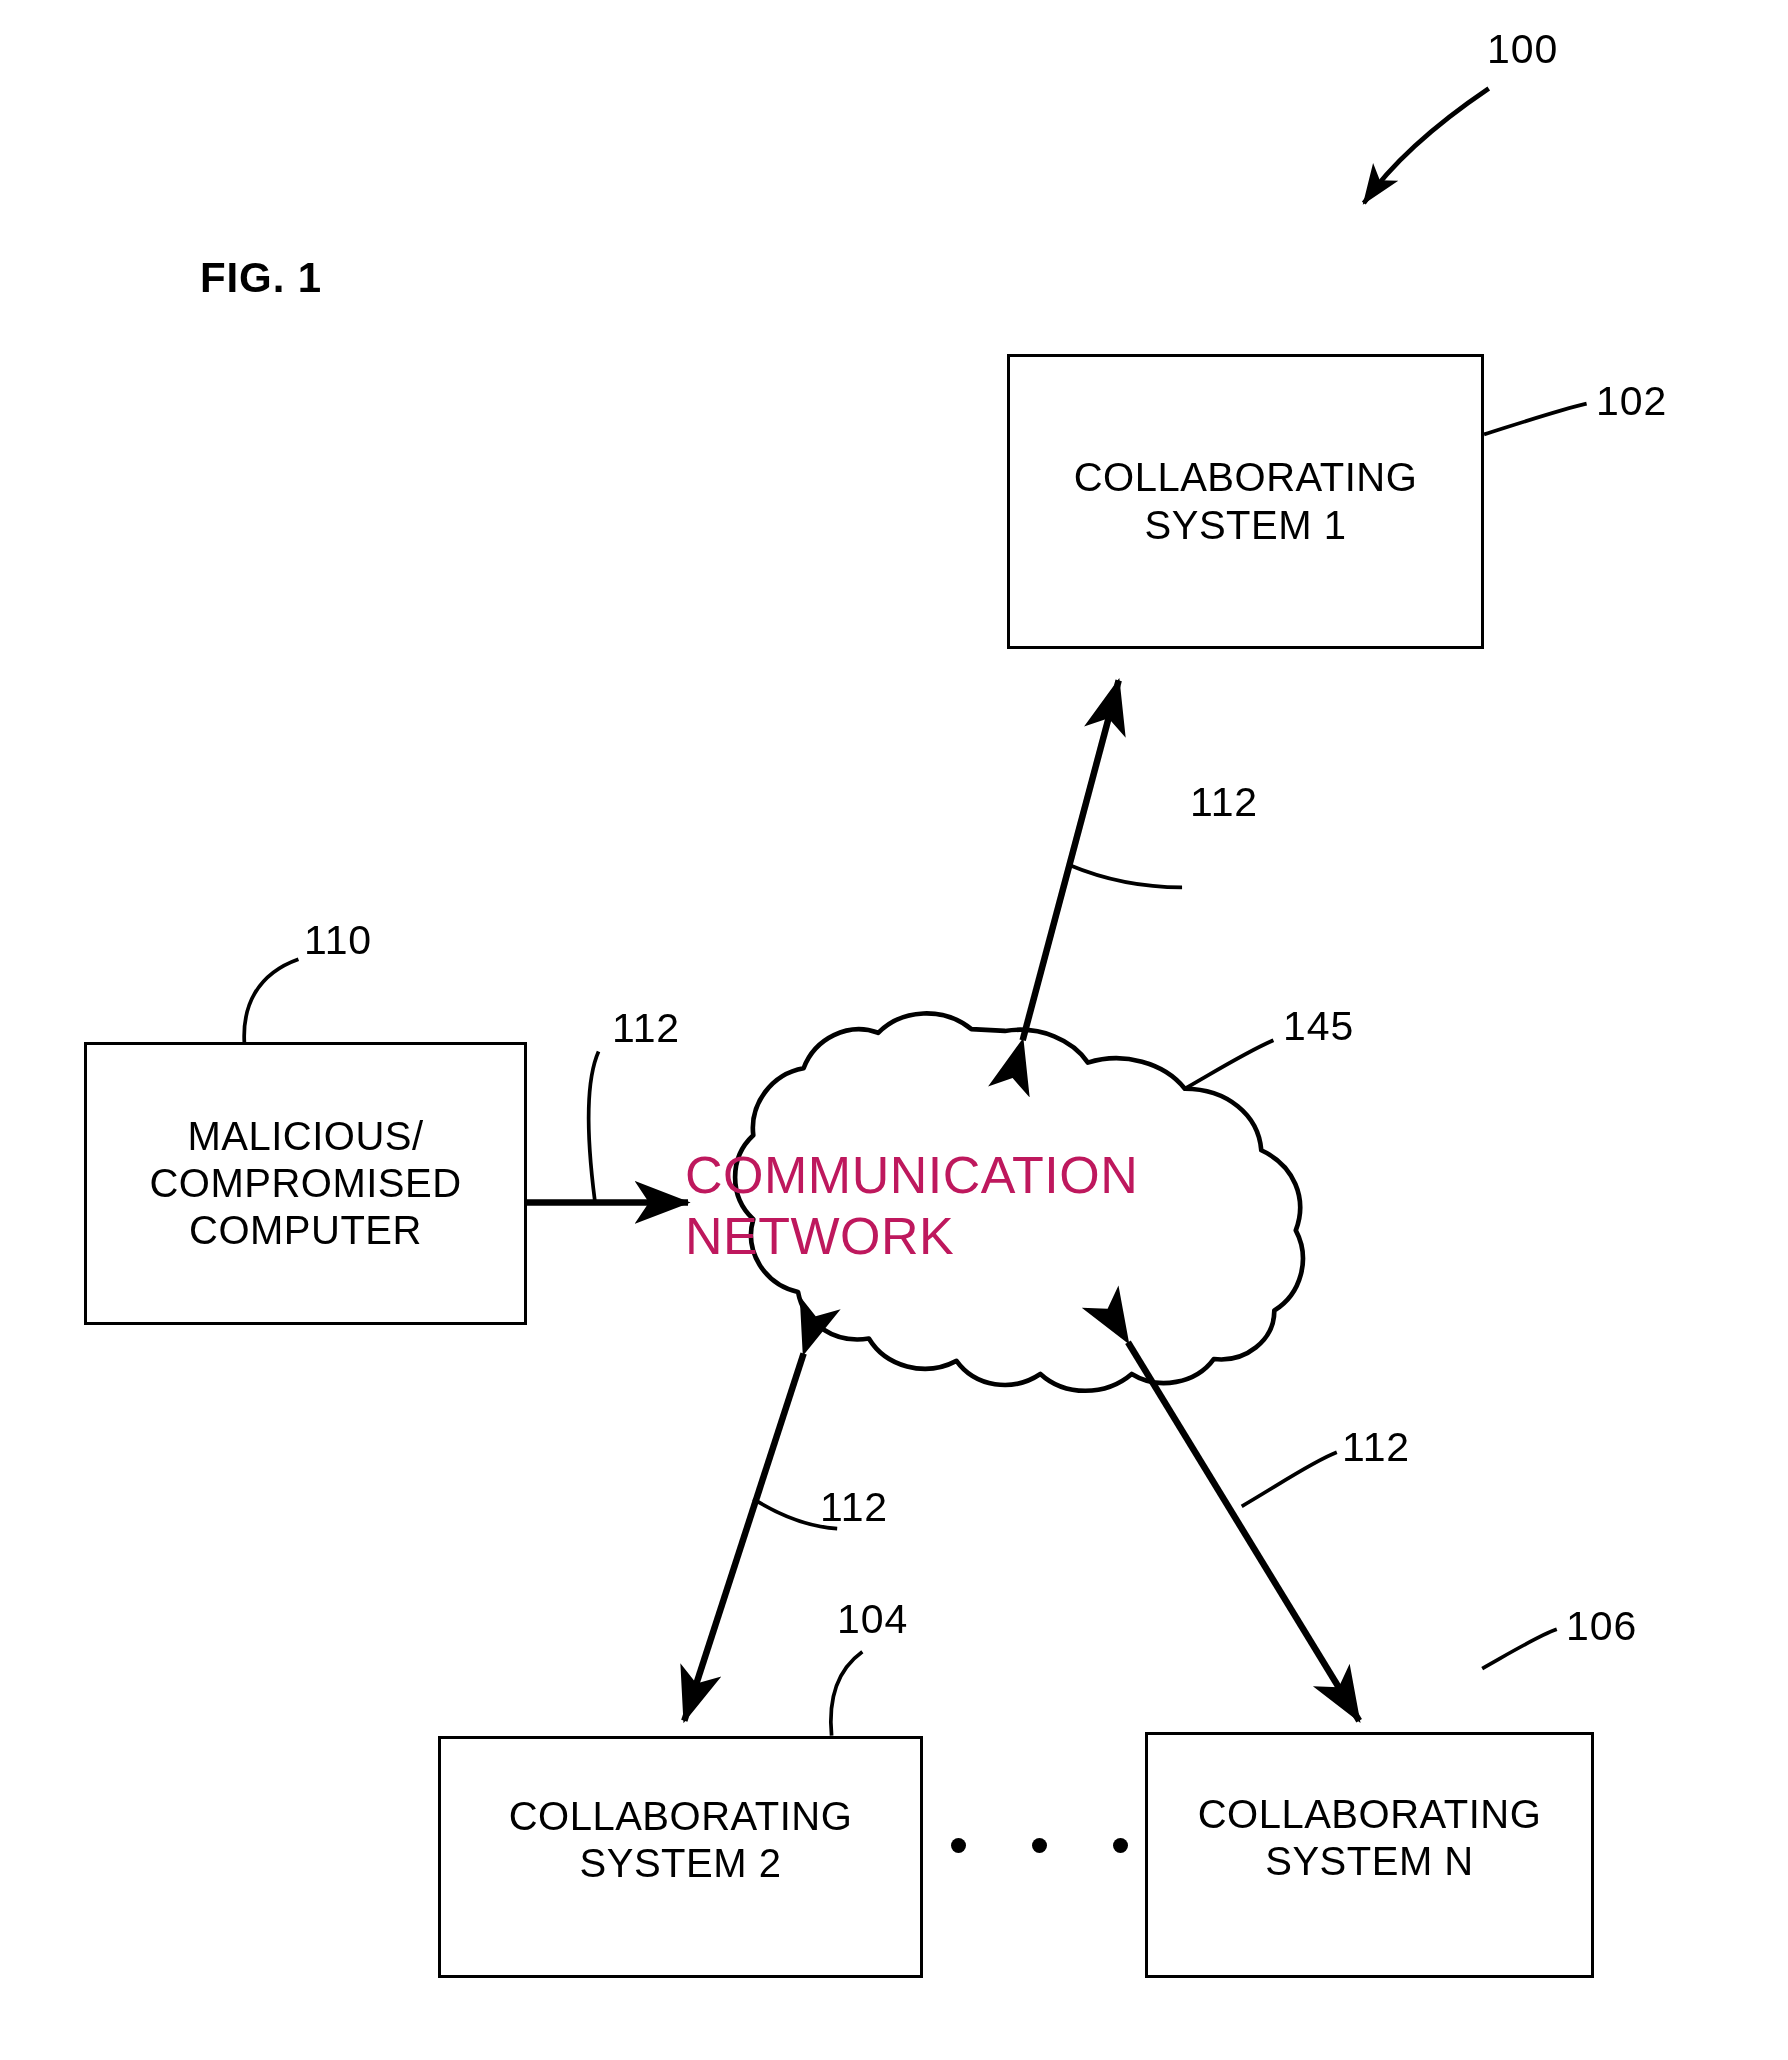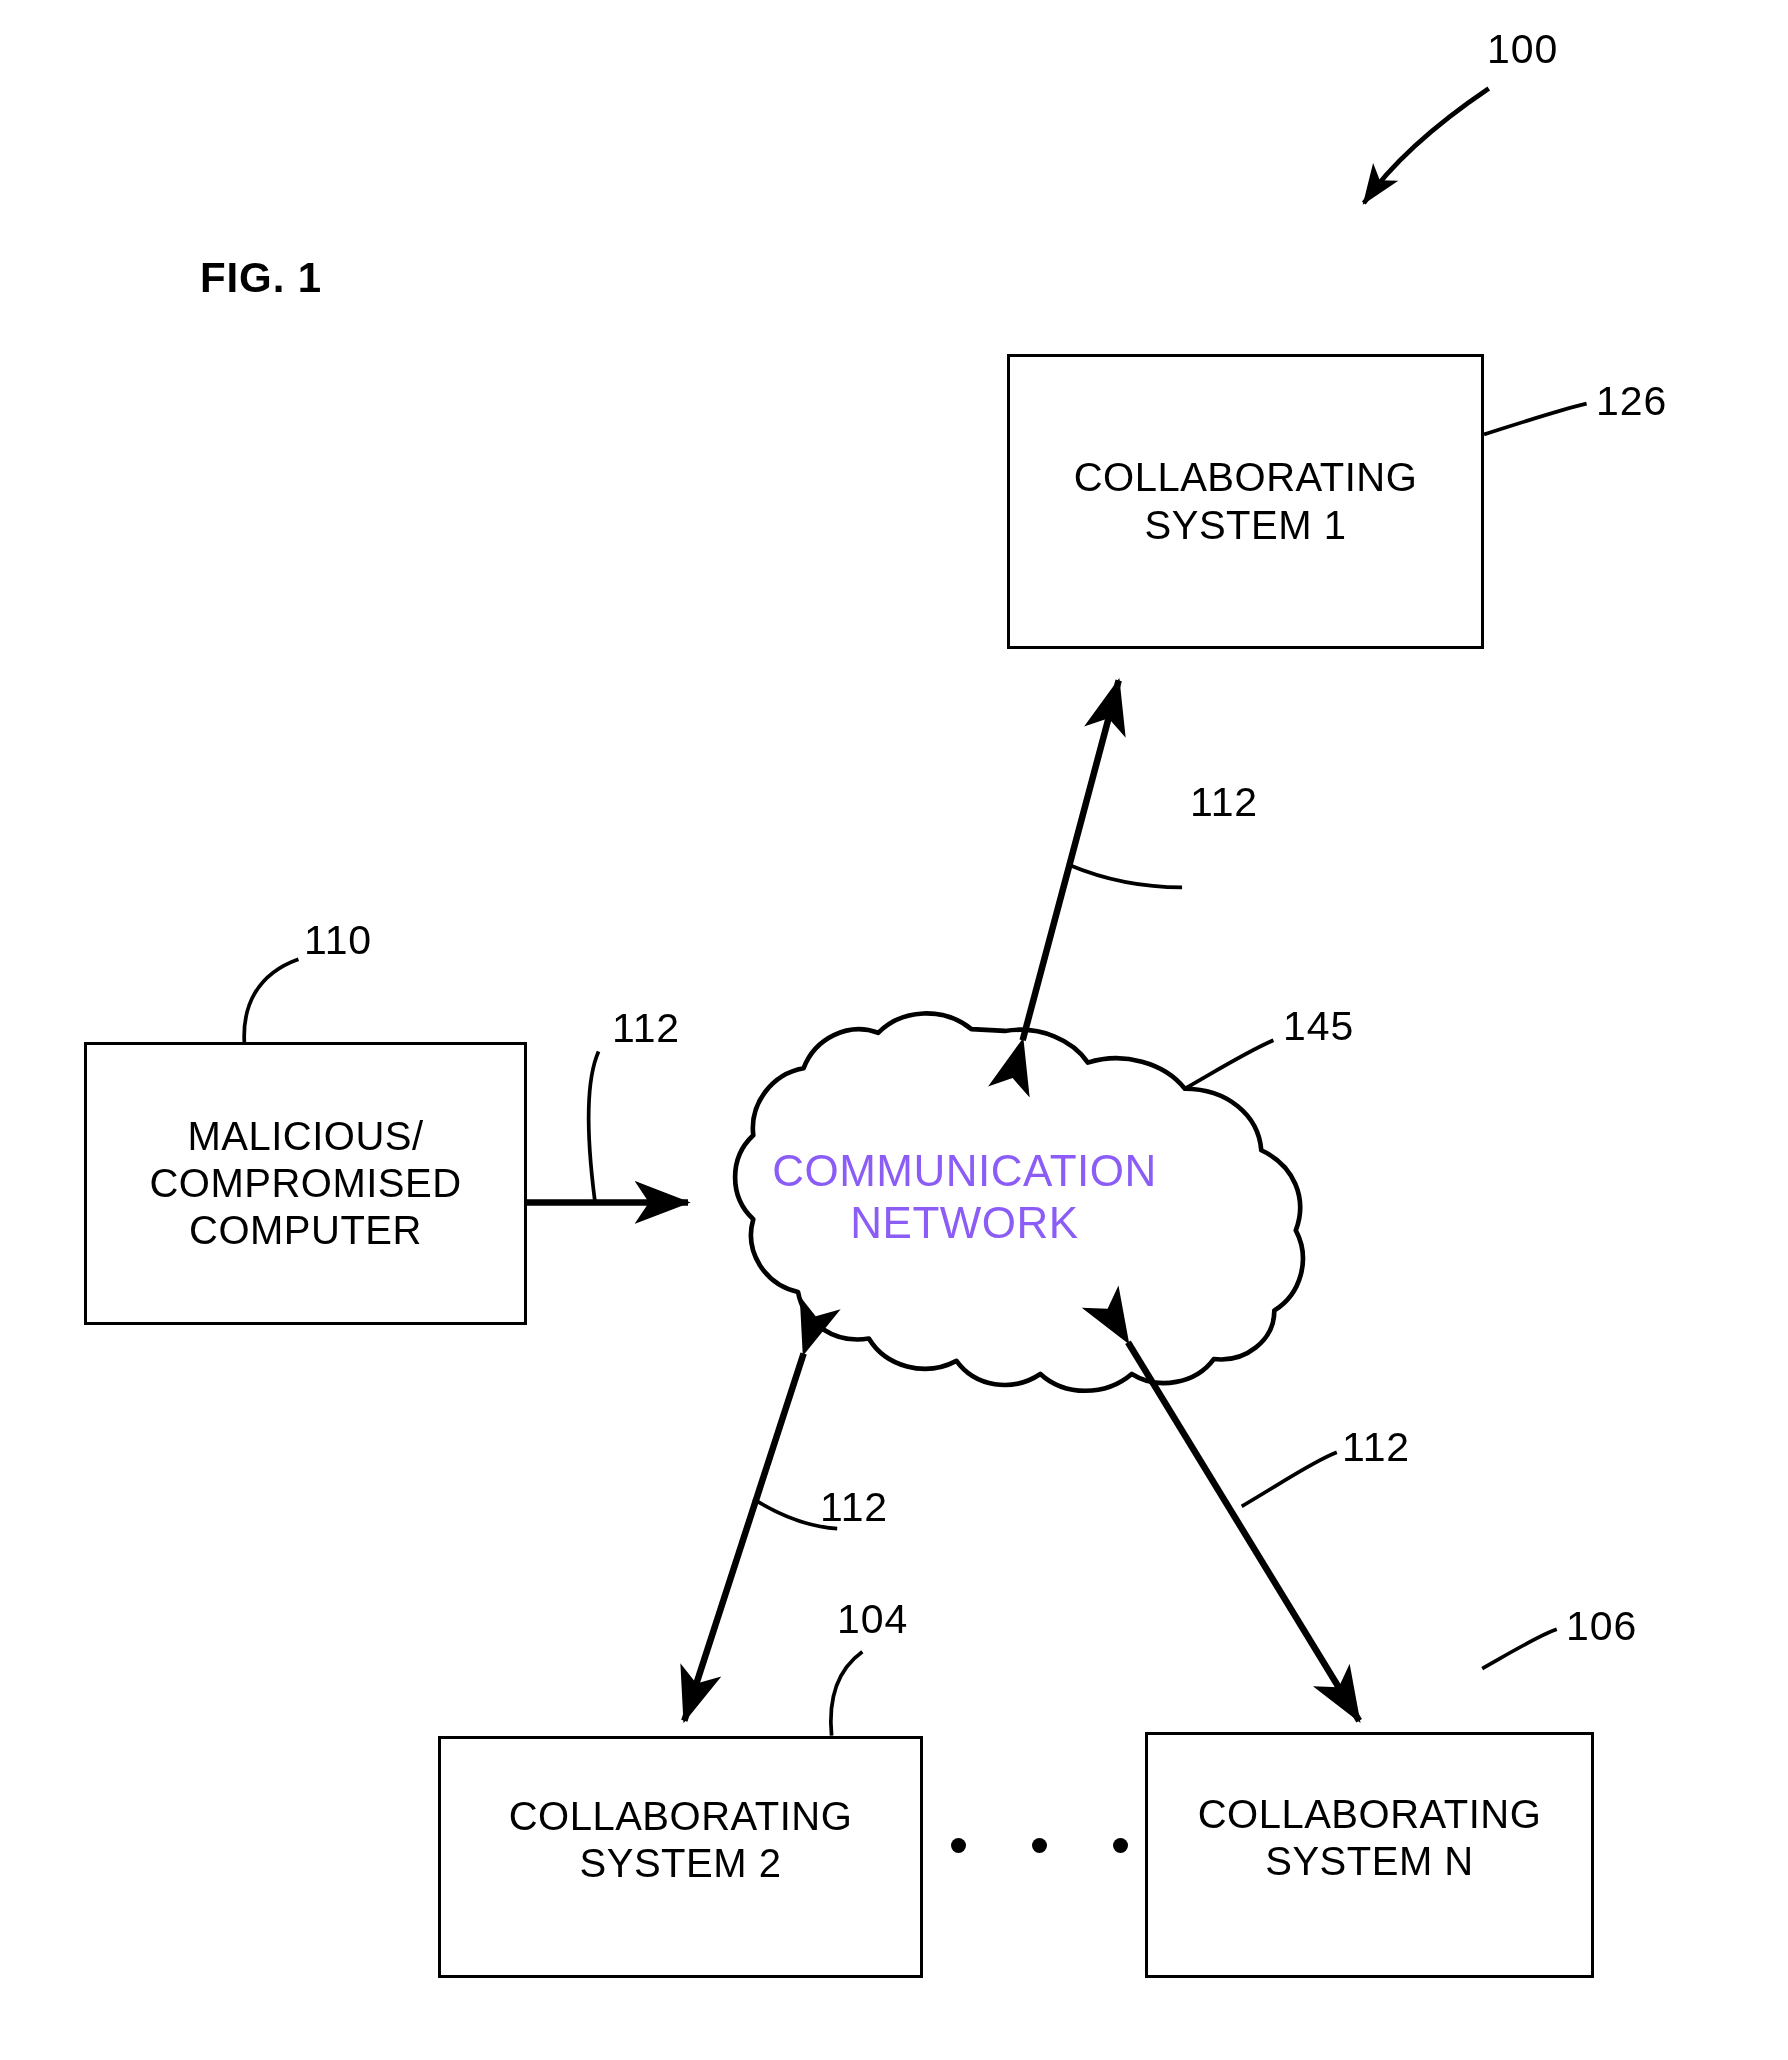--- a/index.html
+++ b/index.html
@@ -51,24 +51,24 @@
   .node-label {
     font-size: 40px;
     line-height: 1.18;
     text-align: center;
     color: #000000;
     letter-spacing: 0.5px;
     white-space: pre-line;
   }
   .cloud-label {
     position: absolute;
-    font-size: 44px;
+    font-size: 52px;
     line-height: 1.18;
-    text-align: center;
-    color: #8b5cf6;
+    text-align: left;
+    color: #be185d;
     letter-spacing: 0.5px;
     white-space: pre-line;
     width: 559px;
     left: 685px;
     top: 1145px;
   }
   .dots {
     position: absolute;
     left: 951px;
     top: 1827px;
@@ -150,21 +150,21 @@
     <g>
       <line x1="1210" y1="1440" x2="1458" y2="1846" stroke="#000000" stroke-width="7" marker-start="url(#ah)" marker-end="url(#ah)"></line>
     </g>
     <path d="M1332,1616 C1370,1594 1408,1568 1434,1558" fill="none" stroke="#000000" stroke-width="4"></path>
   </svg>
 
   <div class="fig-title">FIG. 1</div>
 
   <div class="ref" style="left:1487px; top:26px;">100</div>
 
-  <div class="ref" style="left:1596px; top:378px;">126</div>
+  <div class="ref" style="left:1596px; top:378px;">102</div>
 
   <div class="ref" style="left:304px; top:917px;">110</div>
 
   <div class="ref" style="left:1283px; top:1003px;">145</div>
 
   <div class="ref" style="left:837px; top:1596px;">104</div>
 
   <div class="ref" style="left:1566px; top:1603px;">106</div>
 
   <div class="ref" style="left:1190px; top:779px;">112</div>

